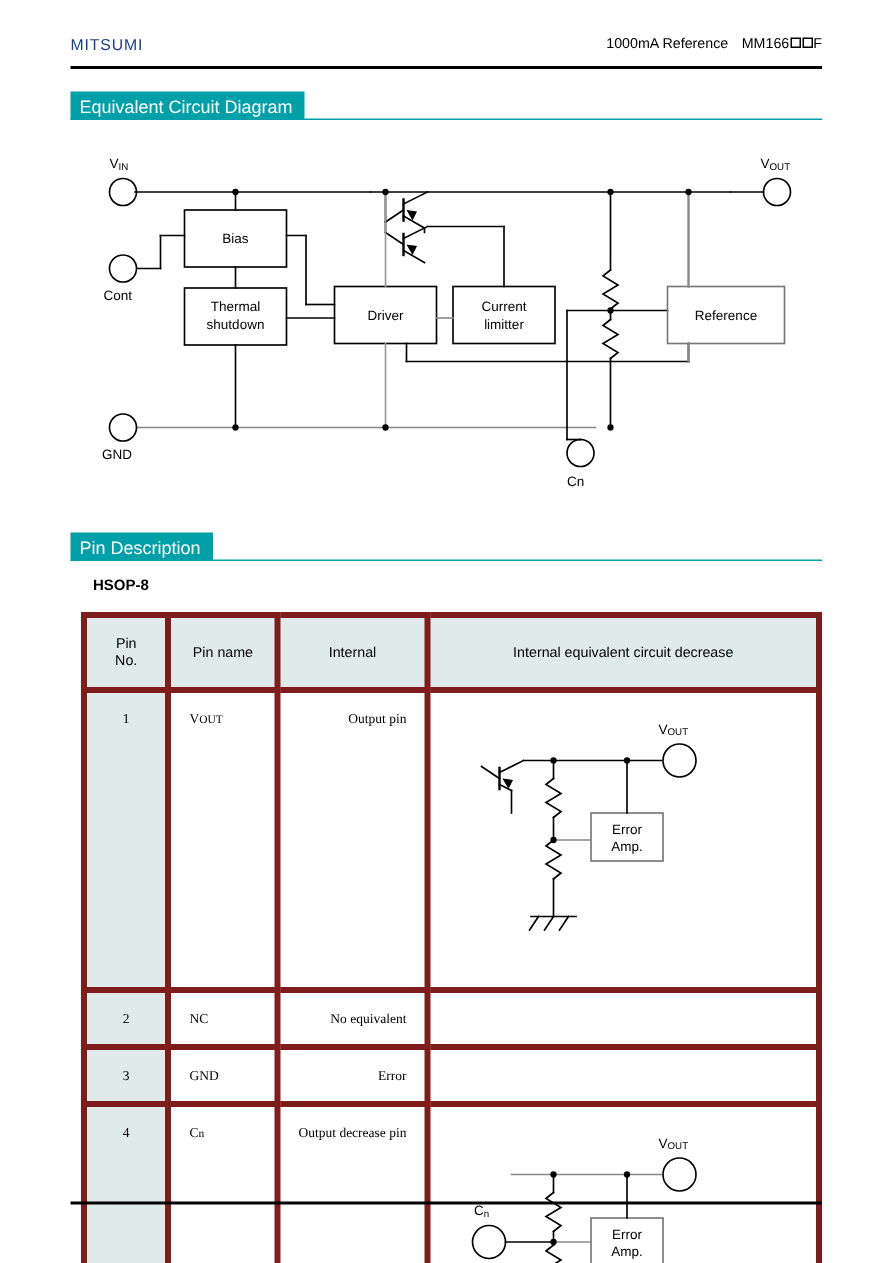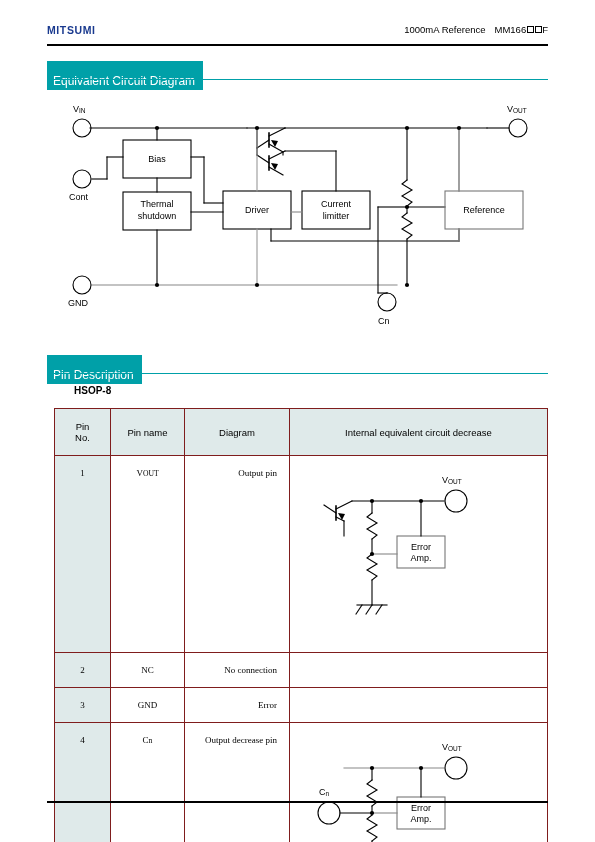--- a/index.html
+++ b/index.html
@@ -22,21 +22,21 @@
     left: 47px;
     top: 24px;
     width: 501px;
     height: 20px;
   }
   .logo {
     position: absolute;
     left: 0;
     top: 0;
     font-size: 10.5px;
-    font-weight: bold;
+    font-weight: normal;
     letter-spacing: 0.6px;
     color: #1a3a8f;
   }
   .header-right {
     position: absolute;
     right: 0;
     top: 0;
     font-size: 9.5px;
     white-space: nowrap;
   }
@@ -67,21 +67,21 @@
   }
   .section-banner .tab {
     position: absolute;
     left: 0;
     top: 0;
     height: 17px;
     background: #00a0a8;
     color: #ffffff;
     font-size: 12px;
     line-height: 17px;
-    padding: 12px 8px 0 6px;
+    padding: 2px 8px 0 6px;
     white-space: nowrap;
   }
   .section-banner .rule {
     position: absolute;
     left: 0;
     bottom: -2px;
     width: 501px;
     height: 1.5px;
     background: #00a0a8;
   }
@@ -92,38 +92,38 @@
   
   .diagram {
     position: absolute;
     left: 47px;
     top: 95px;
     width: 501px;
     height: 245px;
   }
   .pkg-label {
     position: absolute;
-    left: 74px;
+    left: 62px;
     top: 385px;
     font-size: 10px;
     font-weight: bold;
   }
 
   
   .pin-table {
     position: absolute;
     left: 54px;
     top: 408px;
     width: 494px;
     border-collapse: collapse;
     font-family: "Liberation Serif", serif;
     font-size: 9px;
   }
   .pin-table th, .pin-table td {
-    border: 1px solid #7f1d1d;
+    border: 4px solid #7f1d1d;
     padding: 12px;
     vertical-align: top;
   }
   .pin-table thead th {
     background: #dfeaea;
     font-family: "Liberation Sans", sans-serif;
     font-size: 9.5px;
     font-weight: normal;
     text-align: center;
     height: 16px;
@@ -133,21 +133,20 @@
   .col-name  { width: 80px; }
   .col-func  { width: 130px; }
   .col-diag  { width: 233px; }
 
   .cell-no {
     background: #dfeaea;
     text-align: center;
     padding-top: 2px;
   }
   .cell-name {
-    text-align: center;
     padding-top: 2px;
   }
   .cell-func {
     text-align: right;
     padding: 2px 0 0 4px;
   }
   .cell-diag { position: relative; }
 
   .sc { font-variant: small-caps; font-size: 0.85em; }
 
@@ -294,21 +293,21 @@
   <div class="rule"></div>
 </div>
 
 <div class="pkg-label">HSOP-8</div>
 
 <table class="pin-table">
   <thead>
     <tr>
       <th class="col-no">Pin No.</th>
       <th class="col-name">Pin name</th>
-      <th class="col-func">Diagram</th>
+      <th class="col-func">Internal</th>
       <th class="col-diag">Internal equivalent circuit decrease</th>
     </tr>
   </thead>
   <tbody>
 
     <tr style="height:170px;">
       <td class="cell-no">1</td>
       <td class="cell-name">
         <span>V</span><span class="sc">OUT</span>
       </td>
@@ -355,21 +354,21 @@
               <text x="119" y="93" text-anchor="middle">Amp.</text>
             </g>
           </svg>
         </div>
       </td>
     </tr>
 
     <tr style="height:14px;">
       <td class="cell-no">2</td>
       <td class="cell-name">NC</td>
-      <td class="cell-func">No connection</td>
+      <td class="cell-func">No equivalent</td>
       <td class="cell-diag"></td>
     </tr>
 
     <tr style="height:14px;">
       <td class="cell-no">3</td>
       <td class="cell-name">GND</td>
       <td class="cell-func">Error</td>
       <td class="cell-diag"></td>
     </tr>
 

